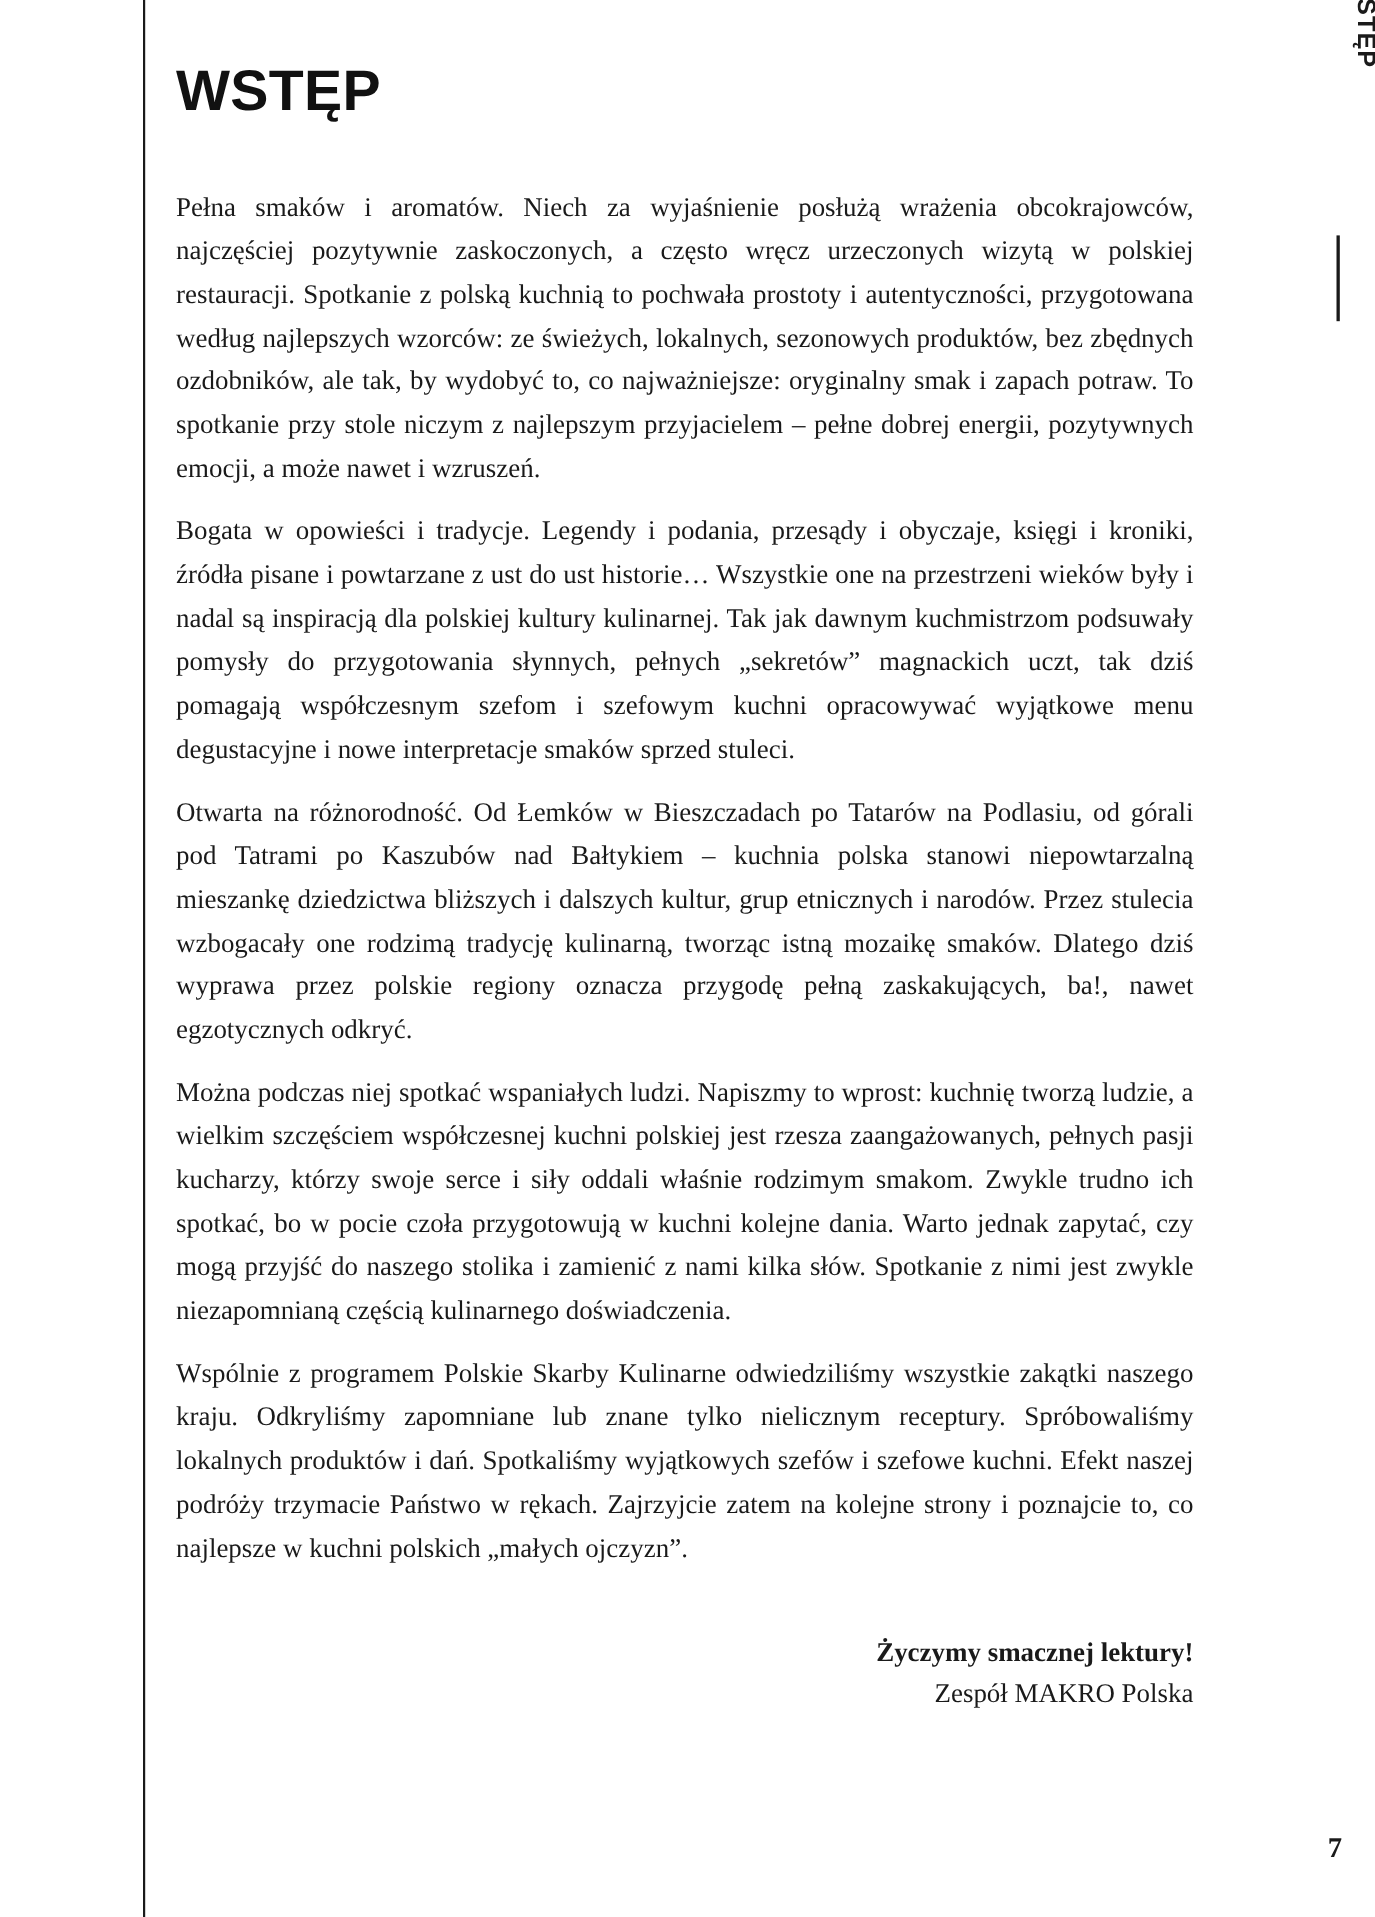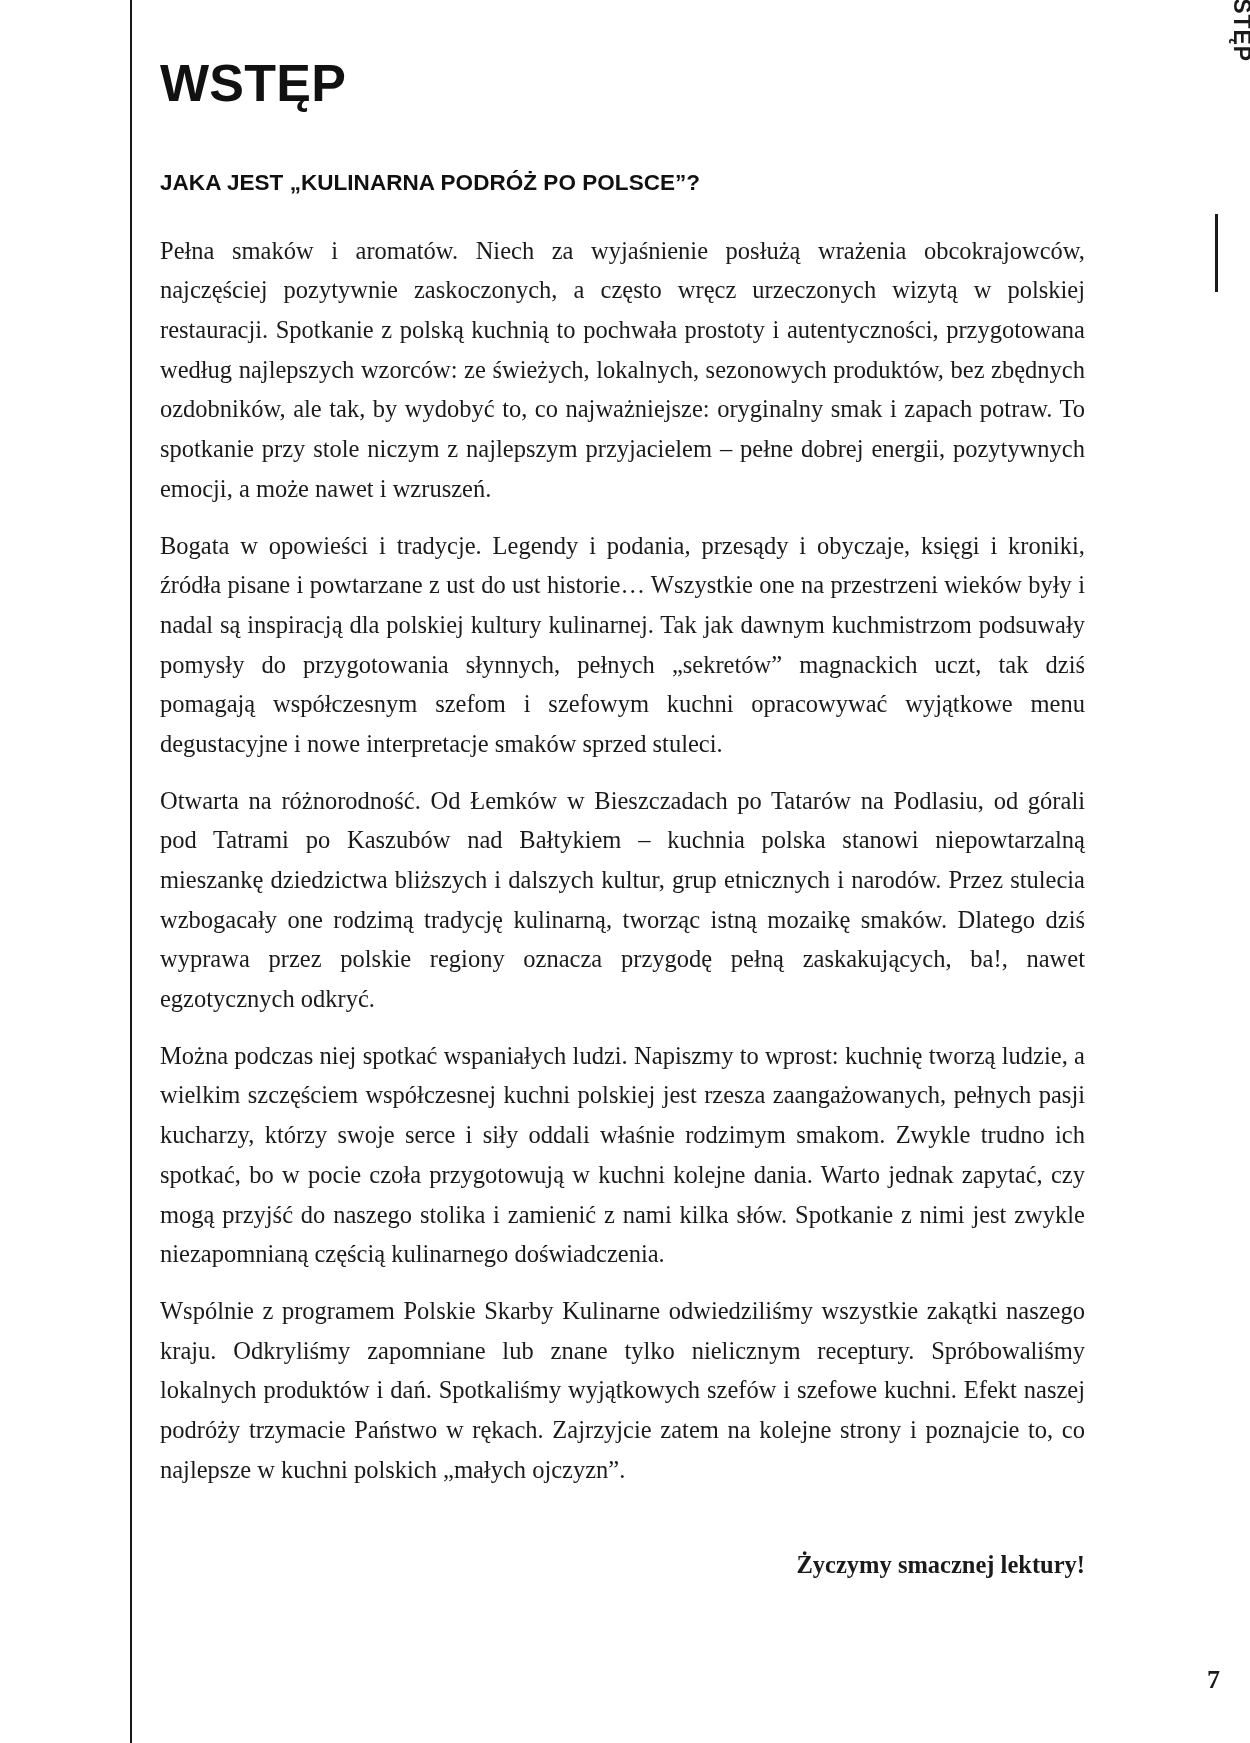--- a/index.html
+++ b/index.html
@@ -137,21 +137,20 @@
 
   <div class="side-tab">
     <div class="side-tab-label">WSTĘP</div>
     <div class="side-tab-rule"></div>
   </div>
 
   <div class="content">
 
     <h1 class="page-title">WSTĘP</h1>
 
-    <h2 class="section-subtitle">JAKA JEST „KULINARNA PODRÓŻ PO POLSCE”?</h2>
 
     <p class="body">
       <span class="lead">Pełna smaków i aromatów.</span><span> Niech za wyjaśnienie posłużą wrażenia obcokrajowców, najczęściej pozytywnie zaskoczonych, a często wręcz urzeczonych wizytą w polskiej restauracji. Spotkanie z polską kuchnią to pochwała prostoty i autentyczności, przygotowana według najlepszych wzorców: ze świeżych, lokalnych, sezonowych produktów, bez zbędnych ozdobników, ale tak, by wydobyć to, co najważniejsze: oryginalny smak i zapach potraw. To spotkanie przy stole niczym z najlepszym przyjacielem – pełne dobrej energii, pozytywnych emocji, a może nawet i wzruszeń.</span>
     </p>
 
     <p class="body">
       <span class="lead">Bogata w opowieści i tradycje.</span><span> Legendy i podania, przesądy i obyczaje, księgi i kroniki, źródła pisane i powtarzane z ust do ust historie… Wszystkie one na przestrzeni wieków były i nadal są inspiracją dla polskiej kultury kulinarnej. Tak jak dawnym kuchmistrzom podsuwały pomysły do przygotowania słynnych, pełnych „sekretów” magnackich uczt, tak dziś pomagają współczesnym szefom i szefowym kuchni opracowywać wyjątkowe menu degustacyjne i nowe interpretacje smaków sprzed stuleci.</span>
     </p>
 
     <p class="body">
@@ -161,19 +160,20 @@
     <p class="body">
       <span class="lead">Można podczas niej spotkać wspaniałych ludzi.</span><span> Napiszmy to wprost: kuchnię tworzą ludzie, a wielkim szczęściem współczesnej kuchni polskiej jest rzesza zaangażowanych, pełnych pasji kucharzy, którzy swoje serce i siły oddali właśnie rodzimym smakom. Zwykle trudno ich spotkać, bo w pocie czoła przygotowują w kuchni kolejne dania. Warto jednak zapytać, czy mogą przyjść do naszego stolika i zamienić z nami kilka słów. Spotkanie z nimi jest zwykle niezapomnianą częścią kulinarnego doświadczenia.</span>
     </p>
 
     <p class="body">
       <span class="lead">Wspólnie z programem Polskie Skarby Kulinarne</span><span> odwiedziliśmy wszystkie zakątki naszego kraju. Odkryliśmy zapomniane lub znane tylko nielicznym receptury. Spróbowaliśmy lokalnych produktów i dań. Spotkaliśmy wyjątkowych szefów i szefowe kuchni. Efekt naszej podróży trzymacie Państwo w rękach. Zajrzyjcie zatem na kolejne strony i poznajcie to, co najlepsze w kuchni polskich „małych ojczyzn”.</span>
     </p>
 
     <div class="closing">
       <p class="signoff">Życzymy smacznej lektury!</p>
+      <p>Zespół MAKRO Polska</p>
     </div>
 
   </div>
 
   <div class="page-number">7</div>
 
 </div>
 
 </body></html>

